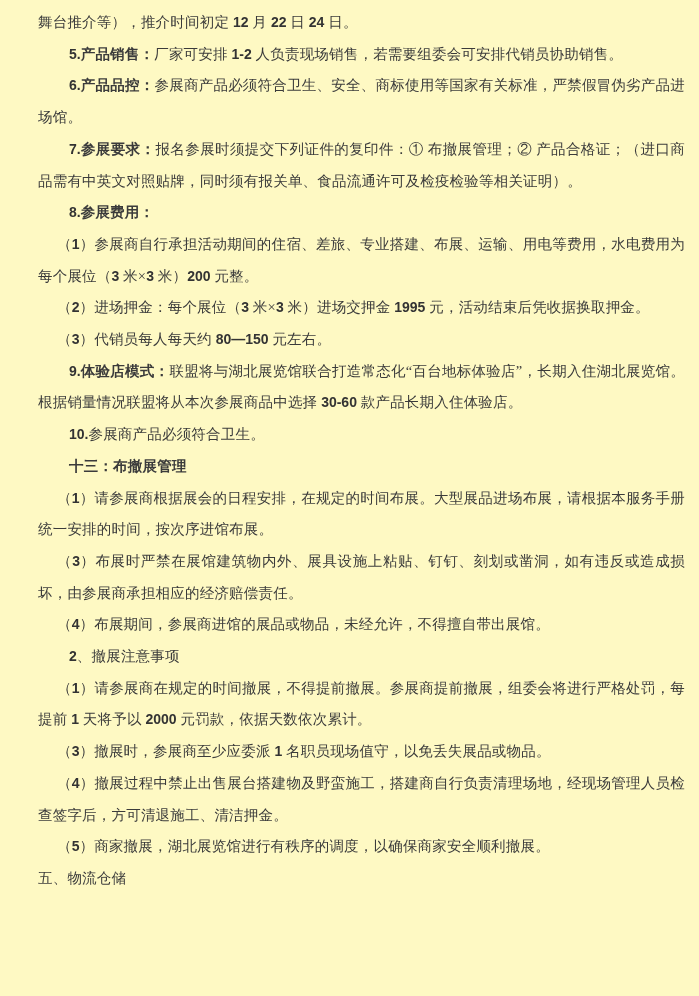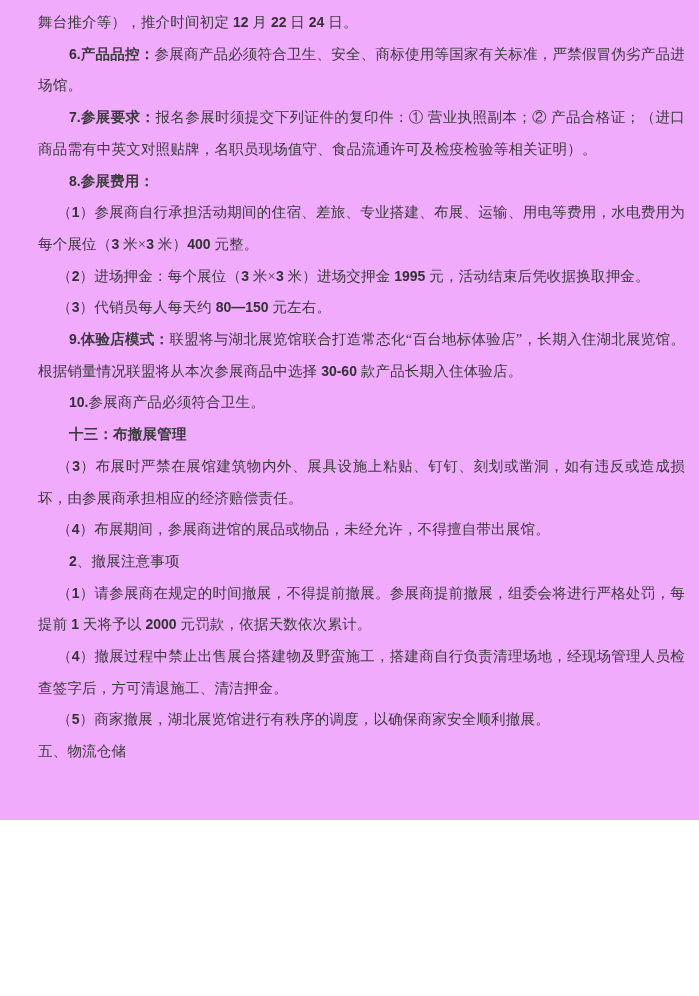--- a/index.html
+++ b/index.html
@@ -1,21 +1,21 @@
 <!DOCTYPE html>
 <html><head>
 <meta charset="utf-8">
 <style>
   html, body { margin: 0; padding: 0; background: #ffffff; }
   .page {
     position: relative;
     width: 699px;
-    height: 820px;
+    height: 996px;
     box-sizing: border-box;
-    background: #f0abfc;
+    background: #fef9c3;
     padding: 7px 14px 0 38px;
     overflow: hidden;
     font-family: "Liberation Serif", "DejaVu Serif", serif;
   }
   .para {
     margin: 0;
     font-size: 14.5px;
     line-height: 31.7px;
     color: #3b3b3b;
     text-align: justify;
@@ -32,31 +32,34 @@
     letter-spacing: 0;
     color: #333333;
   }
 </style>
 </head>
 <body>
 
 <div class="page">
   <div>
       <p class="para"><span class="seg">舞台推介等），推介时间初定 <span class="num">12</span> 月 <span class="num">22</span> 日 <span class="num">24</span> 日。</span></p>
+      <p class="para indent"><span class="seg bold"><span class="num">5.</span>产品销售：</span><span class="seg">厂家可安排 <span class="num">1-2</span> 人负责现场销售，若需要组委会可安排代销员协助销售。</span></p>
       <p class="para indent"><span class="seg bold"><span class="num">6.</span>产品品控：</span><span class="seg">参展商产品必须符合卫生、安全、商标使用等国家有关标准，严禁假冒伪劣产品进场馆。</span></p>
-      <p class="para indent"><span class="seg bold"><span class="num">7.</span>参展要求：</span><span class="seg">报名参展时须提交下列证件的复印件：① 营业执照副本；② 产品合格证；（进口商品需有中英文对照贴牌，名职员现场值守、食品流通许可及检疫检验等相关证明）。</span></p>
+      <p class="para indent"><span class="seg bold"><span class="num">7.</span>参展要求：</span><span class="seg">报名参展时须提交下列证件的复印件：① 布撤展管理；② 产品合格证；（进口商品需有中英文对照贴牌，同时须有报关单、食品流通许可及检疫检验等相关证明）。</span></p>
       <p class="para indent"><span class="seg bold"><span class="num">8.</span>参展费用：</span></p>
-      <p class="para indent paren"><span class="seg">（<span class="num">1</span>）参展商自行承担活动期间的住宿、差旅、专业搭建、布展、运输、用电等费用，水电费用为每个展位（<span class="num">3</span> 米×<span class="num">3</span> 米）<span class="num">400</span> 元整。</span></p>
+      <p class="para indent paren"><span class="seg">（<span class="num">1</span>）参展商自行承担活动期间的住宿、差旅、专业搭建、布展、运输、用电等费用，水电费用为每个展位（<span class="num">3</span> 米×<span class="num">3</span> 米）<span class="num">200</span> 元整。</span></p>
       <p class="para indent paren"><span class="seg">（<span class="num">2</span>）进场押金：每个展位（<span class="num">3</span> 米×<span class="num">3</span> 米）进场交押金 <span class="num">1995</span> 元，活动结束后凭收据换取押金。</span></p>
       <p class="para indent paren"><span class="seg">（<span class="num">3</span>）代销员每人每天约 <span class="num">80—150</span> 元左右。</span></p>
       <p class="para indent"><span class="seg bold"><span class="num">9.</span>体验店模式：</span><span class="seg">联盟将与湖北展览馆联合打造常态化“百台地标体验店”，长期入住湖北展览馆。根据销量情况联盟将从本次参展商品中选择 <span class="num">30-60</span> 款产品长期入住体验店。</span></p>
       <p class="para indent"><span class="seg bold"><span class="num">10.</span></span><span class="seg">参展商产品必须符合卫生。</span></p>
       <p class="para indent"><span class="seg bold">十三：布撤展管理</span></p>
+      <p class="para indent paren"><span class="seg">（<span class="num">1</span>）请参展商根据展会的日程安排，在规定的时间布展。大型展品进场布展，请根据本服务手册统一安排的时间，按次序进馆布展。</span></p>
       <p class="para indent paren"><span class="seg">（<span class="num">3</span>）布展时严禁在展馆建筑物内外、展具设施上粘贴、钉钉、刻划或凿洞，如有违反或造成损坏，由参展商承担相应的经济赔偿责任。</span></p>
       <p class="para indent paren"><span class="seg">（<span class="num">4</span>）布展期间，参展商进馆的展品或物品，未经允许，不得擅自带出展馆。</span></p>
       <p class="para indent"><span class="seg"><span class="num">2</span>、撤展注意事项</span></p>
       <p class="para indent paren"><span class="seg">（<span class="num">1</span>）请参展商在规定的时间撤展，不得提前撤展。参展商提前撤展，组委会将进行严格处罚，每提前 <span class="num">1</span> 天将予以 <span class="num">2000</span> 元罚款，依据天数依次累计。</span></p>
+      <p class="para indent paren"><span class="seg">（<span class="num">3</span>）撤展时，参展商至少应委派 <span class="num">1</span> 名职员现场值守，以免丢失展品或物品。</span></p>
       <p class="para indent paren"><span class="seg">（<span class="num">4</span>）撤展过程中禁止出售展台搭建物及野蛮施工，搭建商自行负责清理场地，经现场管理人员检查签字后，方可清退施工、清洁押金。</span></p>
       <p class="para indent paren"><span class="seg">（<span class="num">5</span>）商家撤展，湖北展览馆进行有秩序的调度，以确保商家安全顺利撤展。</span></p>
       <p class="para"><span class="seg">五、物流仓储</span></p>
       <p class="para"></p>
     </div>
 </div>
 
 </body></html>

